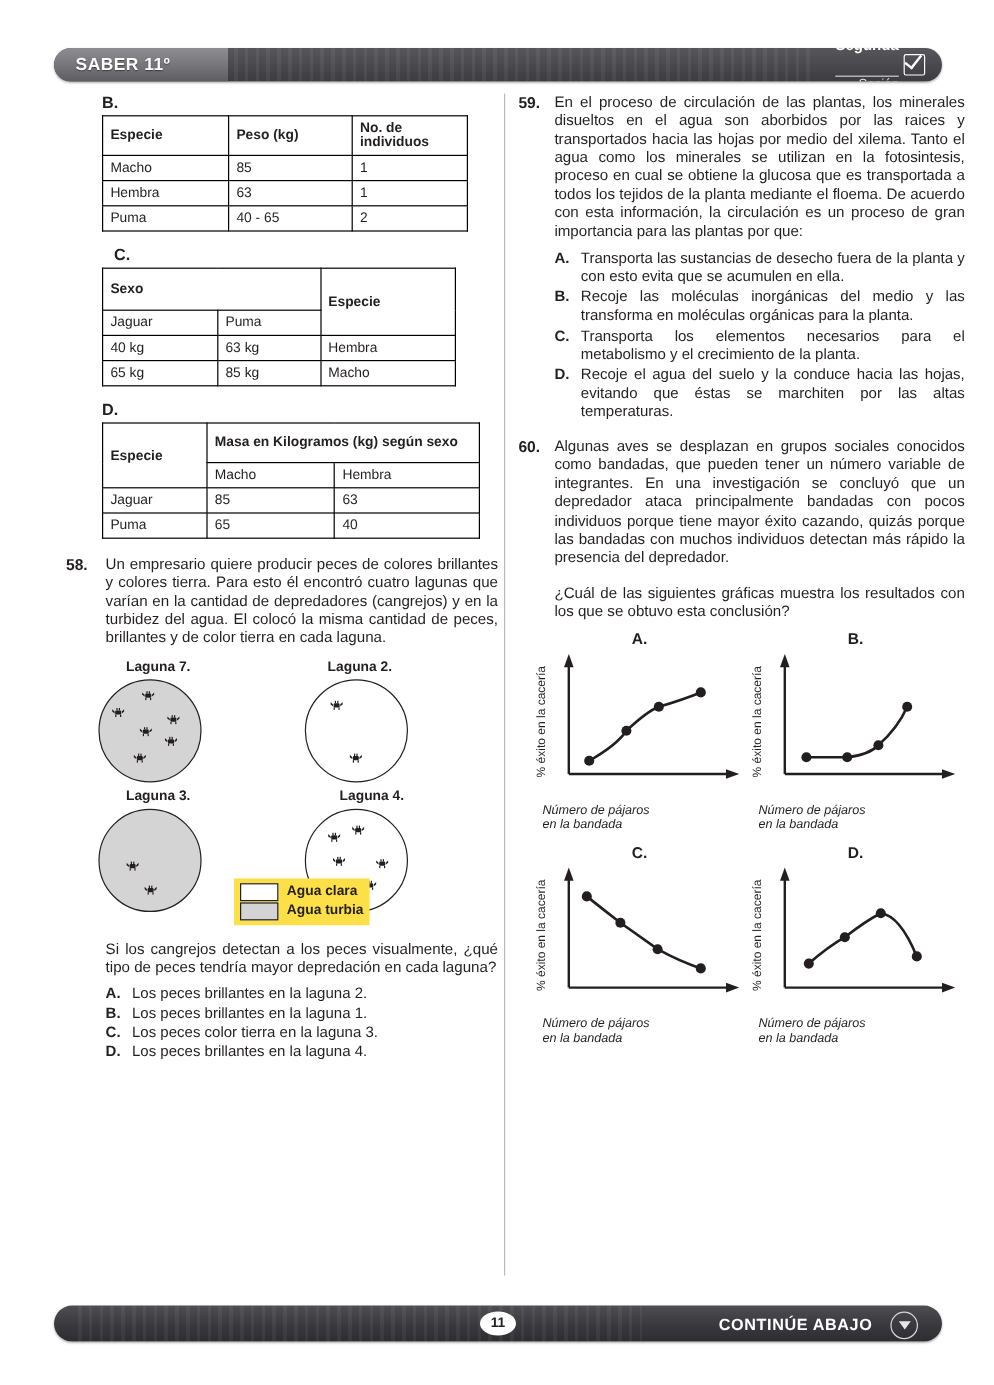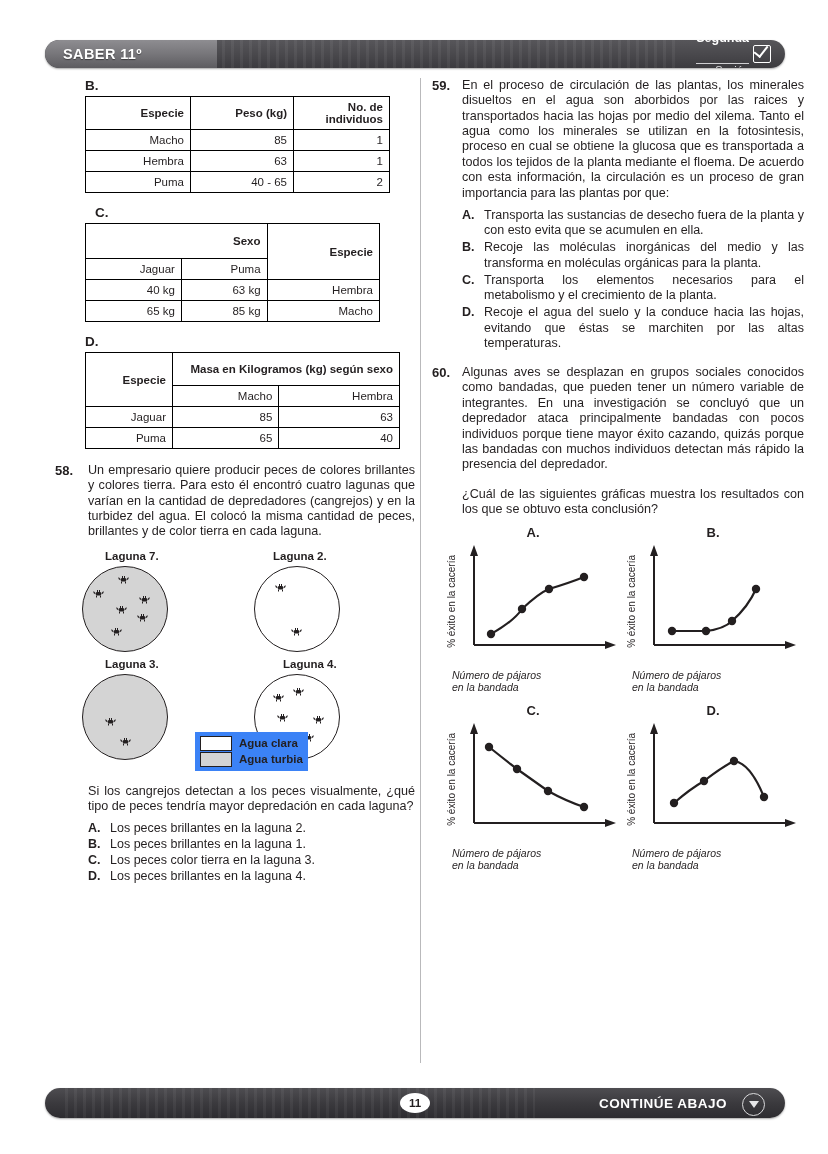--- a/index.html
+++ b/index.html
@@ -21,21 +21,21 @@
     box-shadow:0 1px 2px rgba(0,0,0,.35);
     overflow:hidden;
   }
   .header .hatch{
     position:absolute;left:150px;right:105px;top:0;bottom:0;
     background-image:repeating-linear-gradient(90deg,
       rgba(255,255,255,.055) 0px, rgba(255,255,255,.055) 3px,
       rgba(0,0,0,0) 3px, rgba(0,0,0,0) 9px);
   }
   .header .saber{
-    position:absolute;left:0;top:0;height:28px;width:172px;
+    position:absolute;left:0;top:0;height:28px;width:145px;
     border-radius:14px 0 0 14px;
     background:linear-gradient(180deg,#8e8d91 0%,#77767a 50%,#5d5c60 100%);
     display:flex;align-items:center;
   }
   .header .saber-txt{
     color:#fff;font-weight:bold;font-size:14.5px;letter-spacing:.4px;
     padding-left:18px;text-shadow:0 1px 1px rgba(0,0,0,.45);
   }
   .header .sesion{
     position:absolute;right:14px;top:1px;height:26px;
@@ -62,21 +62,21 @@
   .col-left{position:absolute;left:55px;top:78px;width:360px;}
   .col-right{position:absolute;left:432px;top:78px;width:372px;}
 
   
   .tbl-label{font-weight:bold;font-size:13.5px;margin:0 0 3px 30px;}
   table.opt{
     border-collapse:collapse;margin-left:30px;background:#fff;
     font-size:11.5px;
   }
   table.opt td,table.opt th{
-    border:1px solid #000;text-align:right;padding:4px 6px;font-weight:normal;
+    border:1px solid #000;text-align:left;padding:4px 6px;font-weight:normal;
   }
   table.opt th{font-weight:bold;font-size:11.5px;}
   .t-b{width:305px;}
   .t-b th:nth-child(1){width:92px;}
   .t-b th:nth-child(2){width:90px;}
   .t-c{width:295px;margin-left:40px;}
   .t-d{width:315px;margin-left:30px;}
 
   
   .q{position:relative;font-size:12.6px;line-height:1.22;text-align:justify;}
@@ -89,21 +89,21 @@
   .opt-row .lt{position:absolute;left:0;top:0;font-weight:bold;}
   .opt-row .tx{margin-left:22px;display:block;}
 
   
   .lagoons{position:relative;height:230px;margin-top:10px;}
   .lag-title{position:absolute;font-weight:bold;font-size:11.5px;}
   .lag-circle{position:absolute;border:1.6px solid #231f20;border-radius:50%;}
   .lag-turbia{background:#d4d4d4;}
   .lag-clara{background:#ffffff;}
   .crab{position:absolute;width:11px;height:9px;}
-  .legend{position:absolute;left:140px;top:182px;background:#3b82f6;padding:3px 5px;}
+  .legend{position:absolute;left:140px;top:182px;background:#fde047;padding:3px 5px;}
   .legend-row{display:flex;align-items:center;gap:7px;margin:1px 0;}
   .legend-swatch{width:30px;height:13px;border:1.3px solid #231f20;}
   .legend-label{font-weight:bold;font-size:11.5px;}
 
   
   .graphs{position:relative;margin-top:8px;height:345px;}
   .graph{position:absolute;width:178px;height:168px;}
   .graph .gtitle{
     position:absolute;top:0;left:0;width:100%;text-align:center;
     font-weight:bold;font-size:13px;

